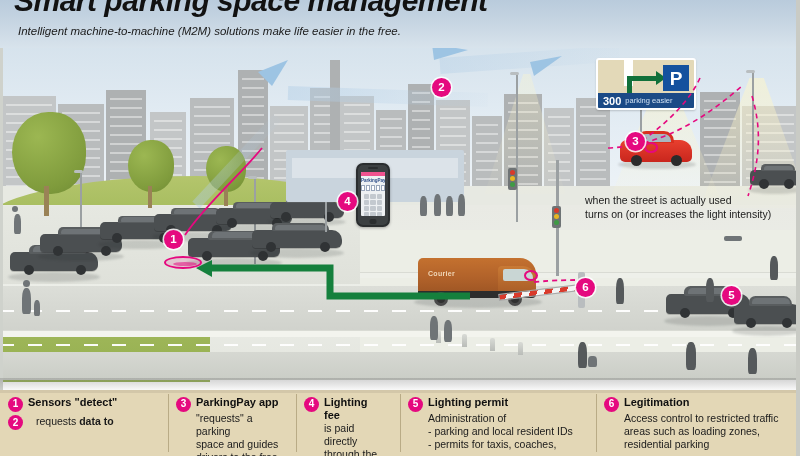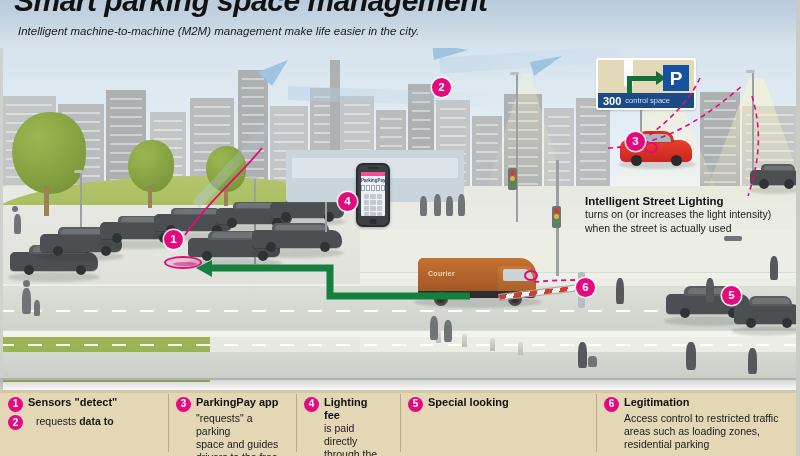--- a/index.html
+++ b/index.html
@@ -666,21 +666,21 @@
   </div>
 
   <div class="bigsign">
     <div class="white-strip"></div>
     <div class="arrow-v"></div>
     <div class="arrow-h"></div>
     <div class="arrow-tip"></div>
     <div class="p-blue">P</div>
     <div class="footer">
       <span class="num">300</span>
-      <span class="cap">control space</span>
+      <span class="cap">parking easier</span>
     </div>
   </div>
 
   <div>
     <div class="ped" style="left:14px;  top:214px; width:7px;  height:20px;"></div>
     <div class="ped" style="left:12px;  top:206px; width:6px;  height:6px; border-radius:50%;"></div>
     <div class="ped" style="left:22px;  top:288px; width:9px;  height:26px;"></div>
     <div class="ped" style="left:23px;  top:280px; width:7px;  height:7px; border-radius:50%;"></div>
     <div class="ped" style="left:34px;  top:300px; width:6px;  height:16px;"></div>
     <div class="ped" style="left:420px; top:196px; width:7px;  height:20px;"></div>
@@ -700,28 +700,27 @@
   </div>
 
   <div class="marker" style="left:164px; top:230px;">1</div>
   <div class="marker" style="left:432px; top:78px;">2</div>
   <div class="marker" style="left:626px; top:132px;">3</div>
   <div class="marker" style="left:338px; top:192px;">4</div>
   <div class="marker" style="left:722px; top:286px;">5</div>
   <div class="marker" style="left:576px; top:278px;">6</div>
 
   <div class="callout">
-    <div class="hl">Intelligent Street Lighting</div>
+    <div class="bd">when the street is actually used</div>
     <div class="bd">turns on (or increases the light intensity)</div>
-    <div class="bd">when the street is actually used</div>
   </div>
 
   <div class="header">
     <div class="title">Smart parking space management</div>
-    <div class="subtitle" style="top:24px;">Intelligent machine-to-machine (M2M) management make life easier in the city.</div>
+    <div class="subtitle" style="top:24px;">Intelligent machine-to-machine (M2M) solutions make life easier in the free.</div>
   </div>
 
   <div class="left-edge"></div>
   <div class="right-edge"></div>
 
   <div class="legend-shadow"></div>
   <div class="legend">
 
     <div class="lg-group">
       <div class="lg-item" style="width:168px;">
@@ -752,22 +751,25 @@
         </div>
         <div class="lg-body">is paid directly
 through the app</div>
       </div>
     </div>
 
     <div class="lg-group" style="margin-left:8px;">
       <div class="lg-item" style="width:196px;">
         <div class="lg-head">
           <div class="lg-num">5</div>
-          <div class="lg-title">Special looking</div>
+          <div class="lg-title">Lighting permit</div>
         </div>
+        <div class="lg-body">Administration of
+ - parking and local resident IDs
+ - permits for taxis, coaches,</div>
       </div>
 
       <div class="lg-item" style="width:200px;">
         <div class="lg-head">
           <div class="lg-num">6</div>
           <div class="lg-title">Legitimation</div>
         </div>
         <div class="lg-body">Access control to restricted traffic
 areas such as loading zones,
 residential parking</div>

